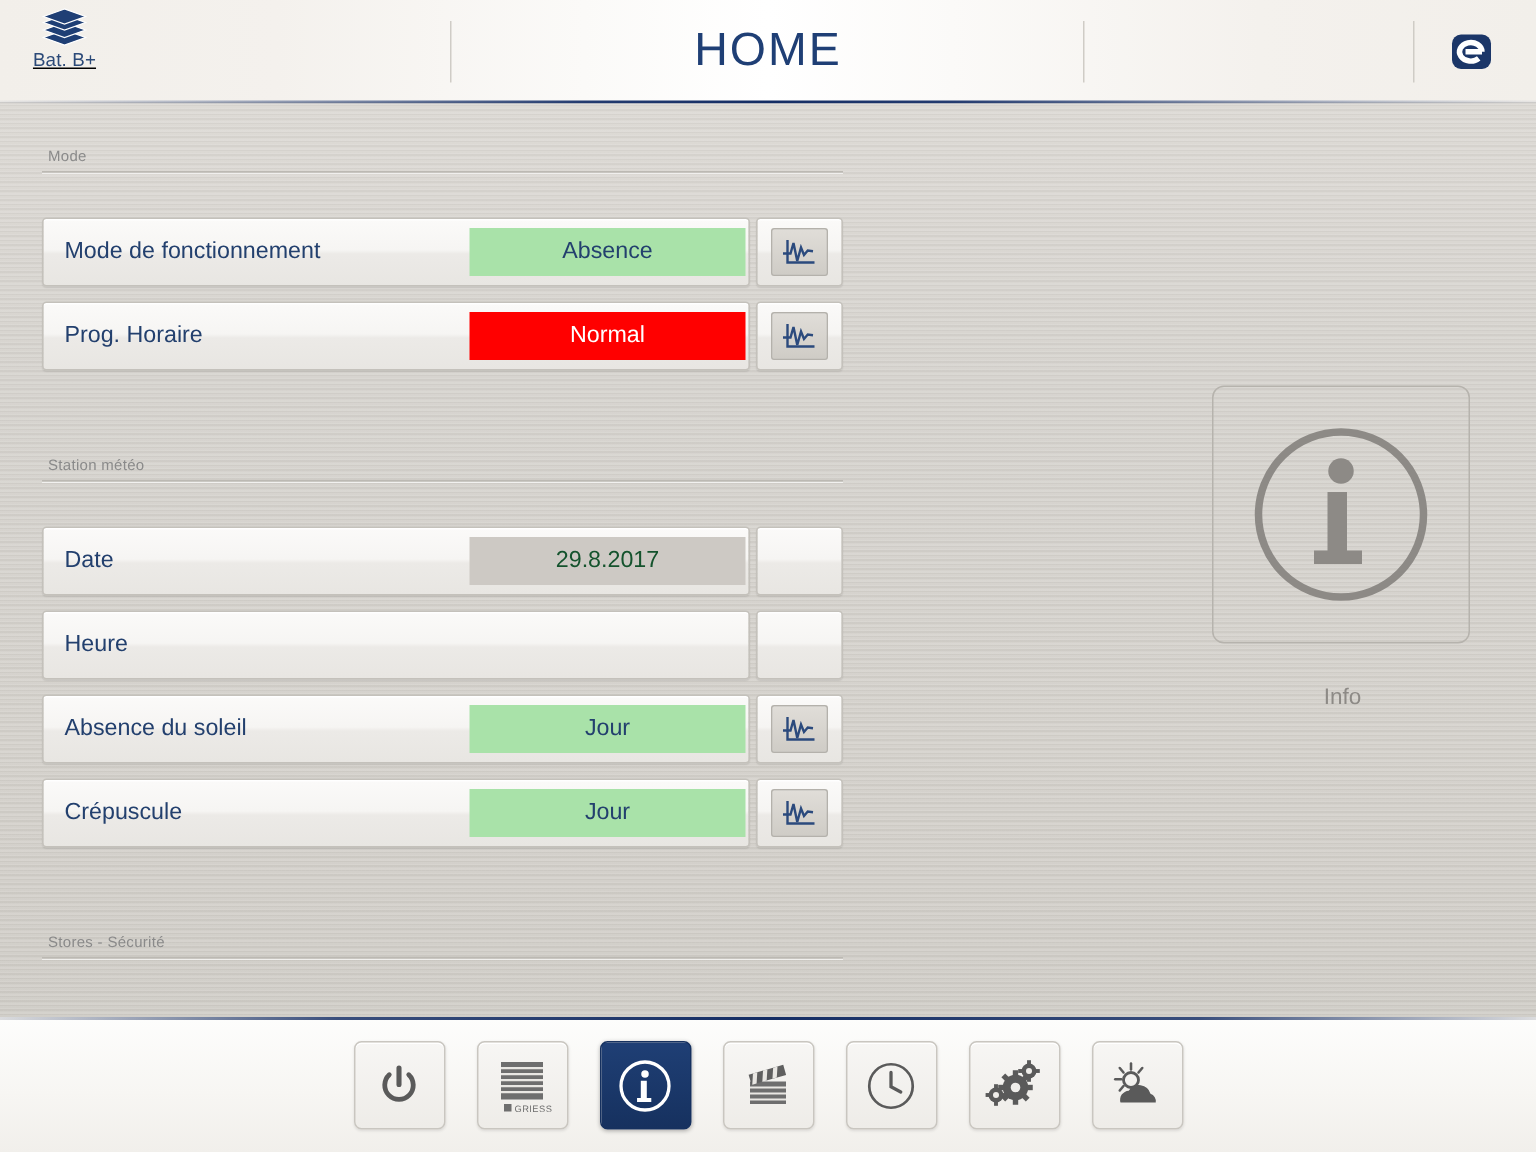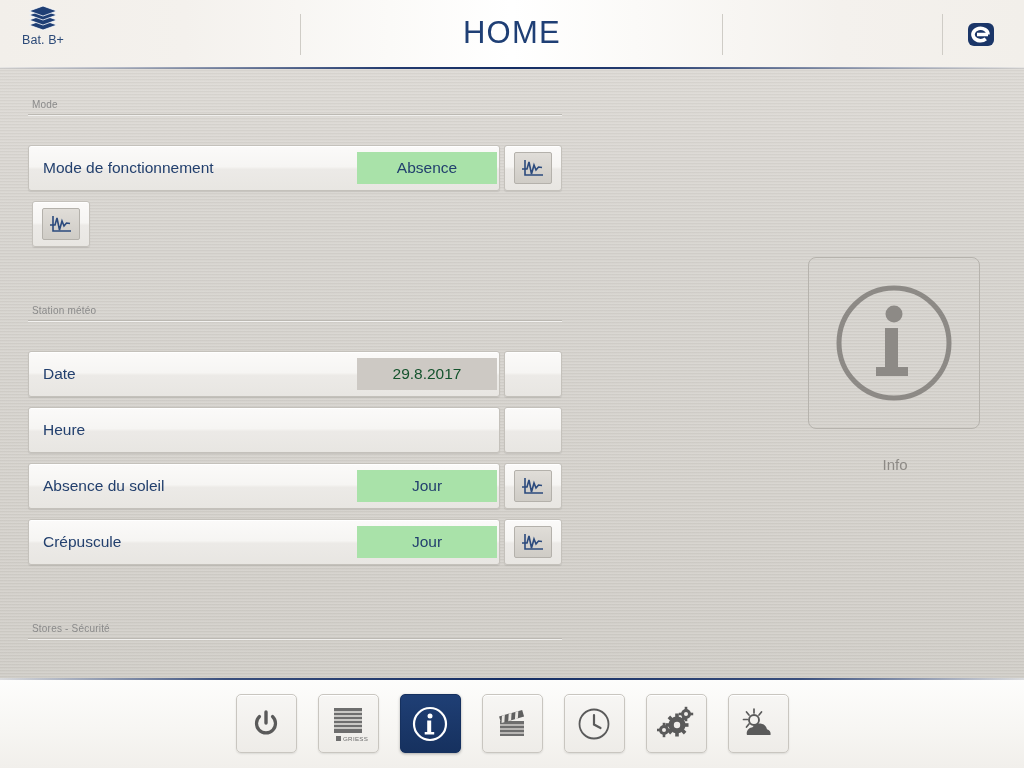--- a/index.html
+++ b/index.html
@@ -50,20 +50,21 @@
   .hdr-sep.s1 { left: 300px; }
   .hdr-sep.s2 { left: 722px; }
   .hdr-sep.s3 { left: 942px; }
 
   .site-block {
     position: absolute;
     left: 14px; top: 5px;
     width: 58px;
     text-align: center;
     cursor: pointer;
+    text-decoration: underline;
   }
   .stack-icon { display: block; margin: 0 auto; }
   .site-label {
     font-size: 12.5px;
     color: #2c4a78;
     margin-top: 2px;
     letter-spacing: 0.1px;
     white-space: nowrap;
   }
 
@@ -138,21 +139,21 @@
     overflow: hidden;
   }
   .row-label {
     font-size: 15.5px;
     color: #23406e;
     padding-left: 14px;
     flex: 1 1 auto;
     white-space: nowrap;
   }
   .row-value {
-    width: 140px;
+    width: 184px;
     height: 32px;
     margin-right: 2px;
     display: flex;
     align-items: center;
     justify-content: center;
     font-size: 15.5px;
     box-sizing: border-box;
   }
   .row-value.green { background: #a9e2a9; color: #23406e; }
   .row-value.red   { background: #ff0000; color: #ffffff; }
@@ -299,20 +300,24 @@
               <g fill="none" stroke="#2b4a7d" stroke-width="1.6">
                 <path d="M4 2 V17 H22"></path>
                 <path d="M1 11 H6 L8 4 L10.5 16 L13 7 L15 12 L17.5 9 L21 9.5"></path>
               </g>
             </svg>
           </div>
         </div>
       </div>
 
       <div class="row">
+        <div class="row-main">
+          <span class="row-label">Prog. Horaire</span>
+          <span class="row-value red">Normal</span>
+        </div>
         <div class="row-aux">
           <div class="chart-btn">
             <svg width="24" height="20" viewBox="0 0 24 20">
               <g fill="none" stroke="#2b4a7d" stroke-width="1.6">
                 <path d="M4 2 V17 H22"></path>
                 <path d="M1 11 H6 L8 4 L10.5 16 L13 7 L15 12 L17.5 9 L21 9.5"></path>
               </g>
             </svg>
           </div>
         </div>

